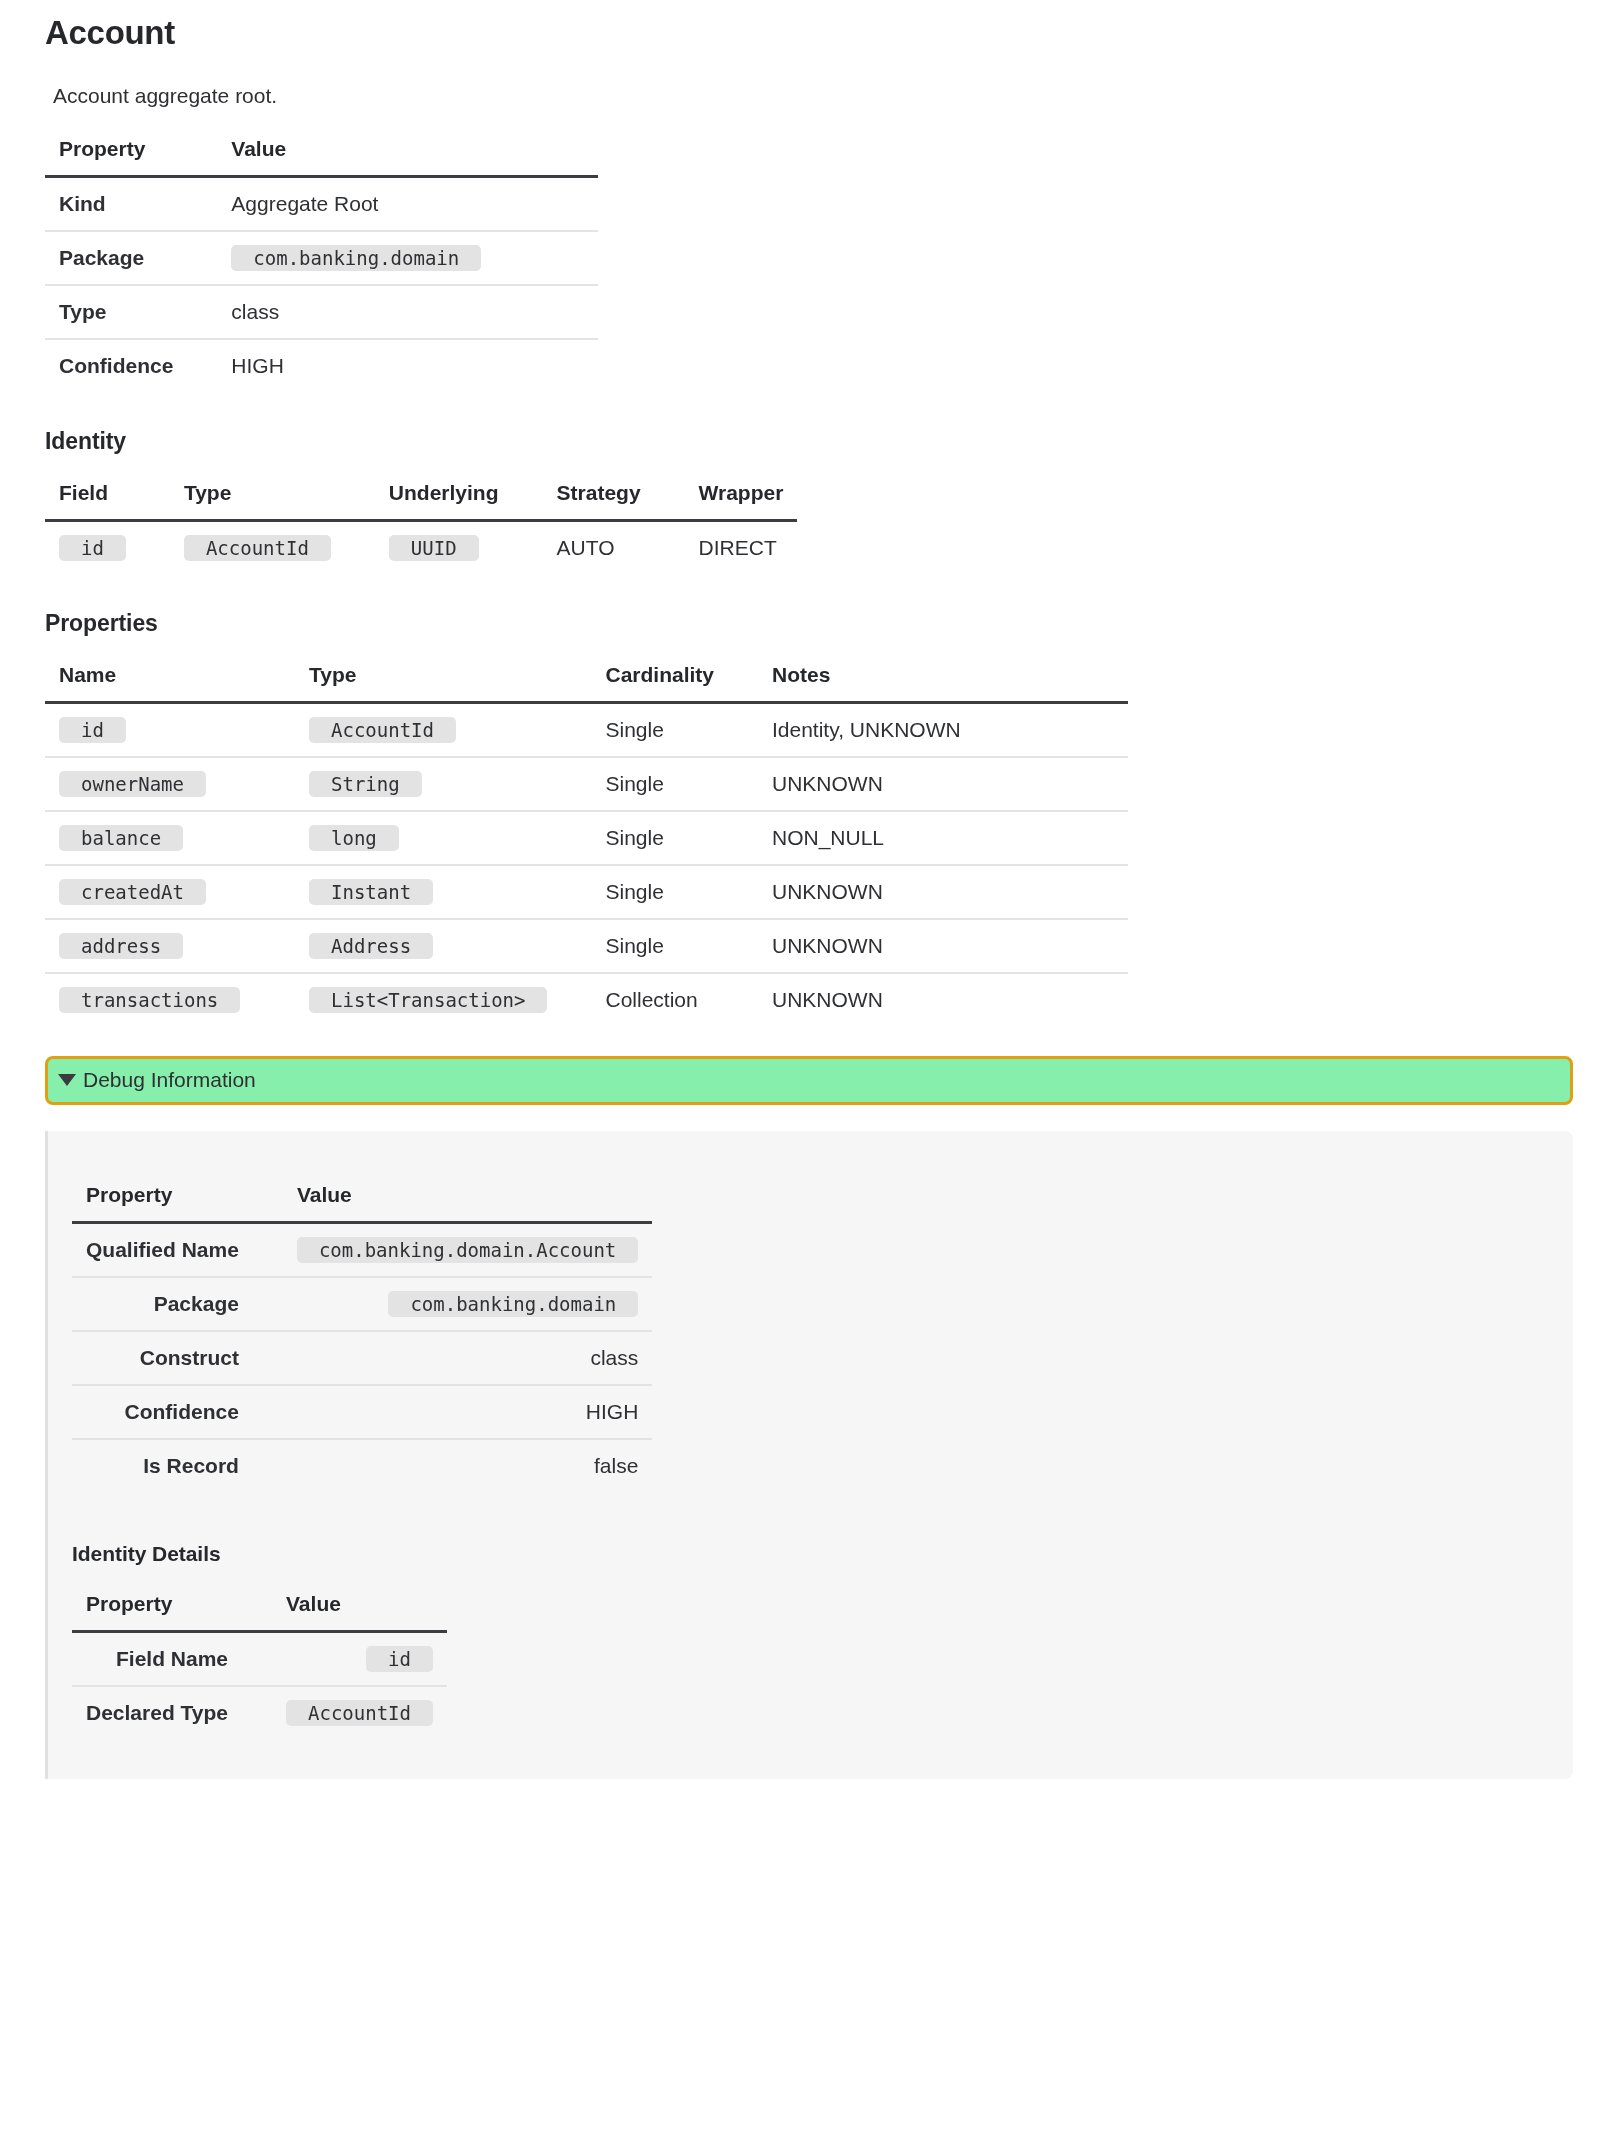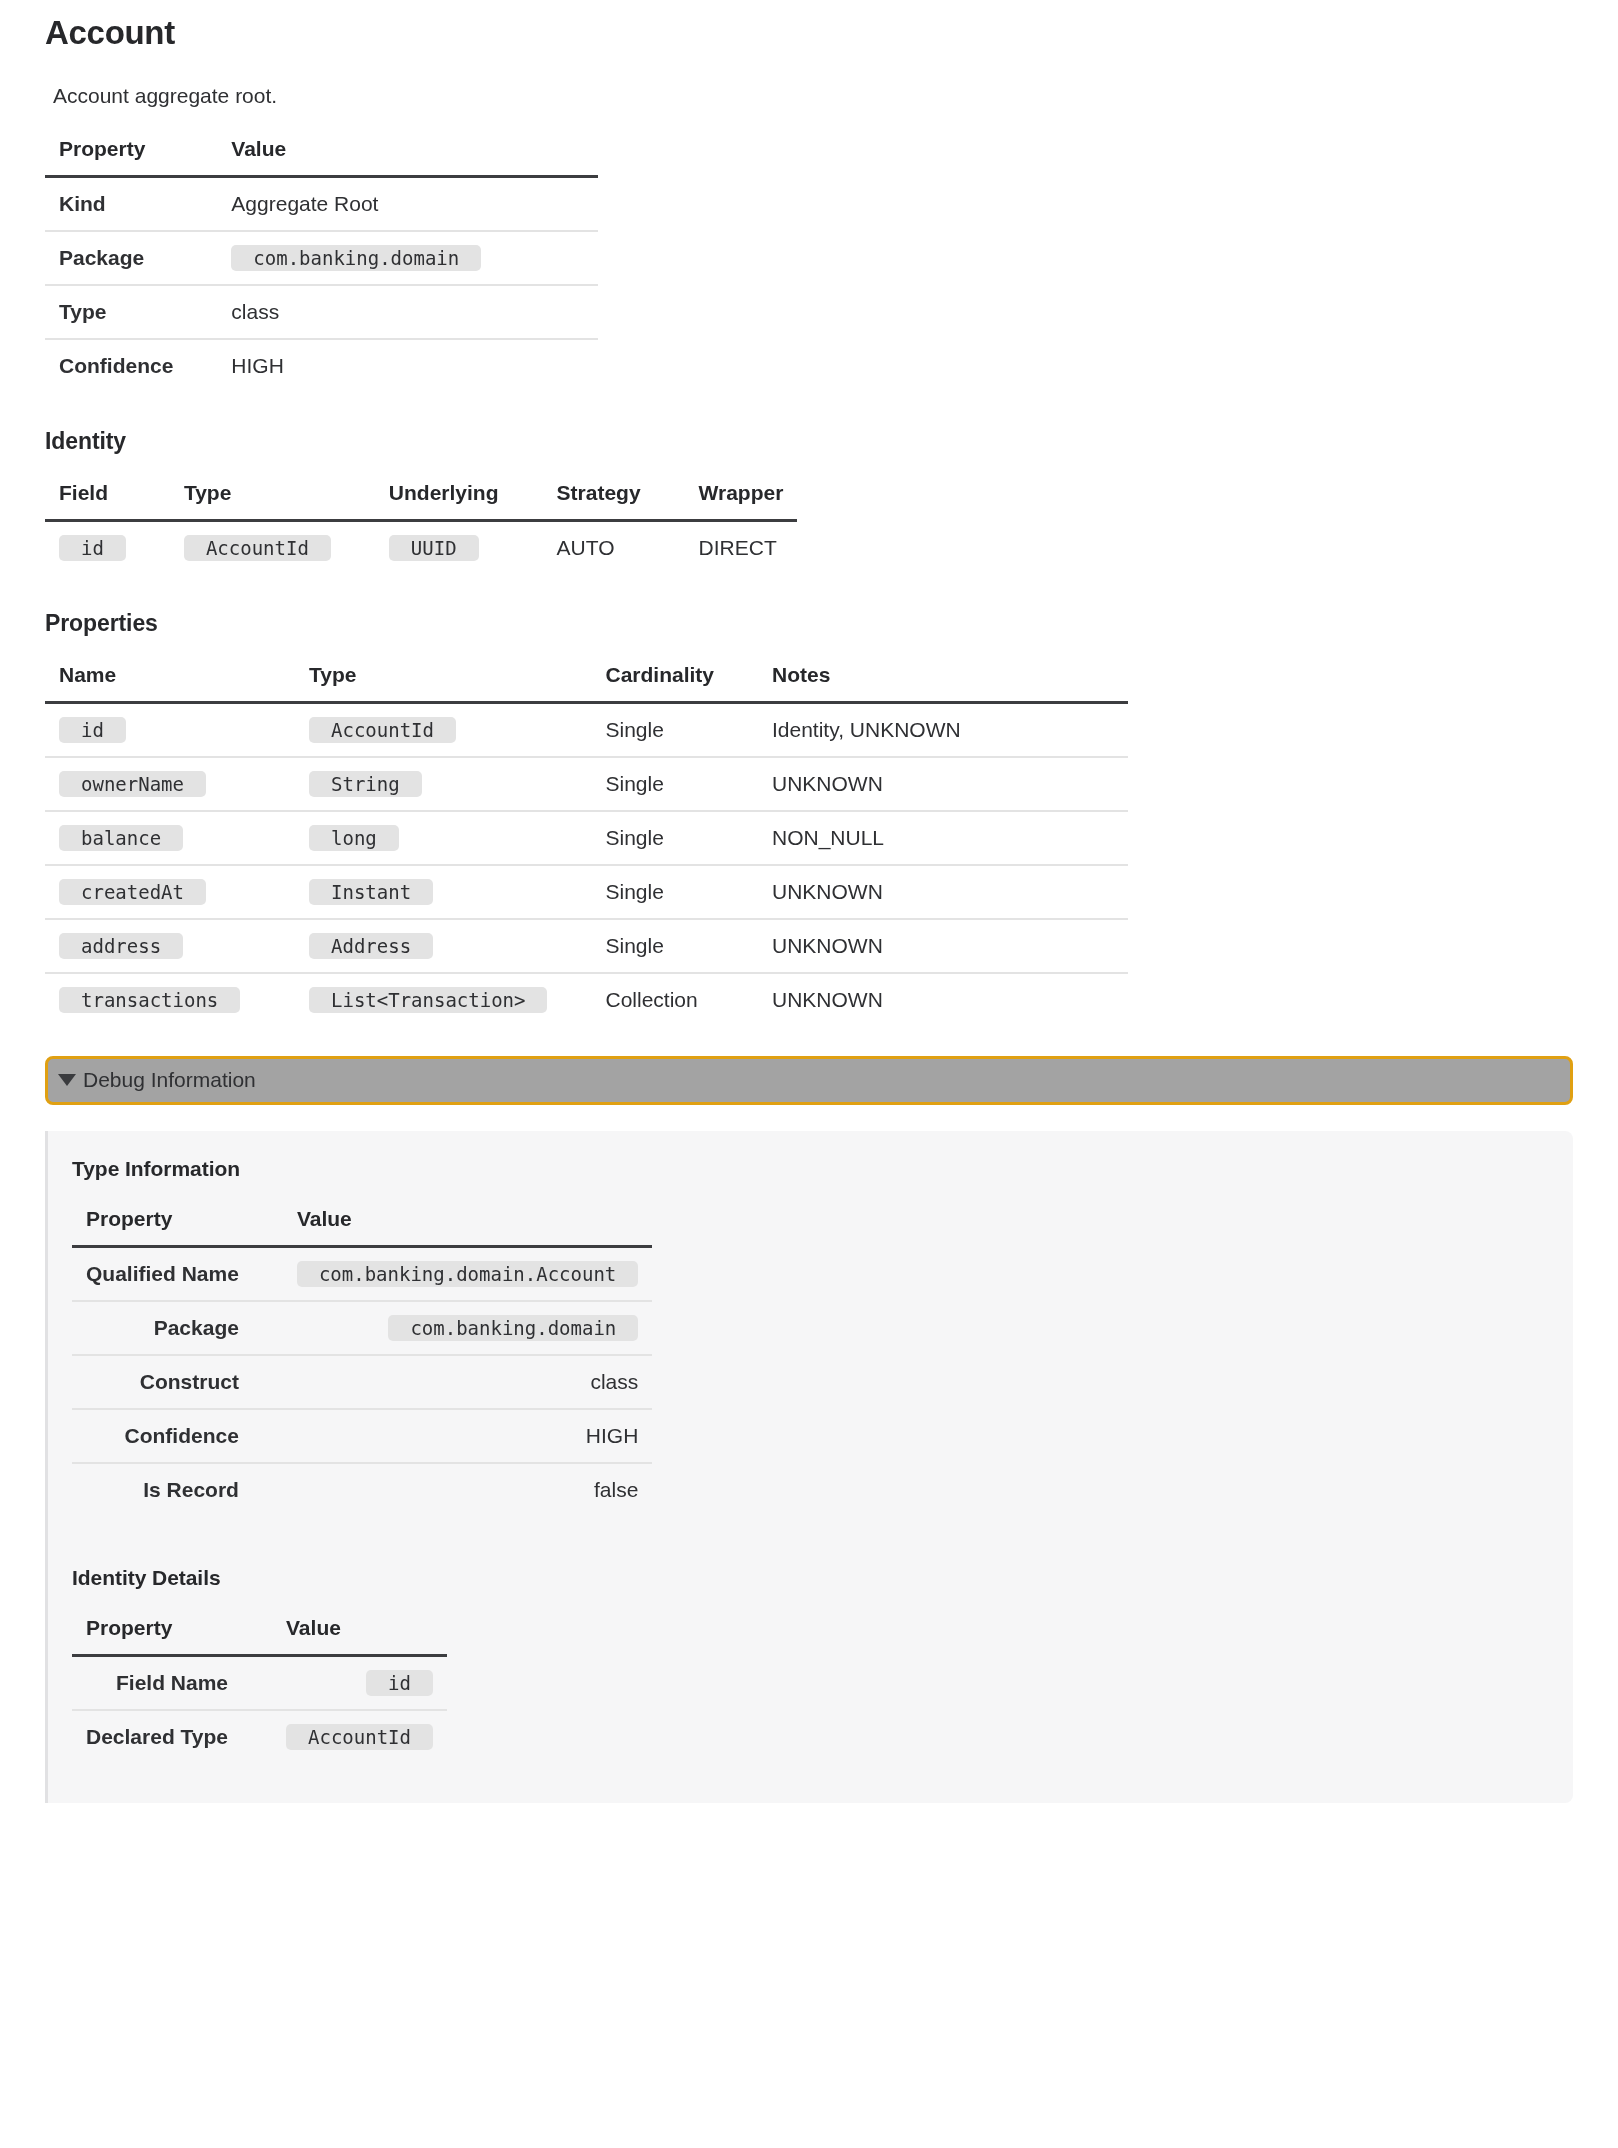--- a/index.html
+++ b/index.html
@@ -85,21 +85,21 @@
   .table-props { width: 1083px; }
   .table-props th:nth-child(1), .table-props td:nth-child(1) { width: 250px; }
   .table-props th:nth-child(2), .table-props td:nth-child(2) { width: 248px; }
   .table-props th:nth-child(3), .table-props td:nth-child(3) { width: 142px; margin-top: 36px; }
 
   
   .debug-details {
     margin: 30px 0 0 0;
     border: 3px solid #e0a012;
     border-radius: 8px;
-    background: #a3a3a3;
+    background: #86efac;
   }
   .debug-summary {
     list-style: none;
     display: flex;
     align-items: center;
     gap: 4px;
     padding: 9px 12px 10px 10px;
     font-size: 21px;
     color: #2f3033;
     cursor: pointer;
@@ -249,21 +249,20 @@
 
   <details class="debug-details" open="">
     <summary class="debug-summary">
       <span class="tri-down"></span>
       <span>Debug Information</span>
     </summary>
   </details>
 
   <div class="debug-panel">
 
-    <h3 class="panel-head">Type Information</h3>
 
     <table class="doc-table panel-table table-typeinfo">
       <thead>
         <tr>
           <th class="key-cell">Property</th>
           <th>Value</th>
         </tr>
       </thead>
       <tbody>
         <tr>

